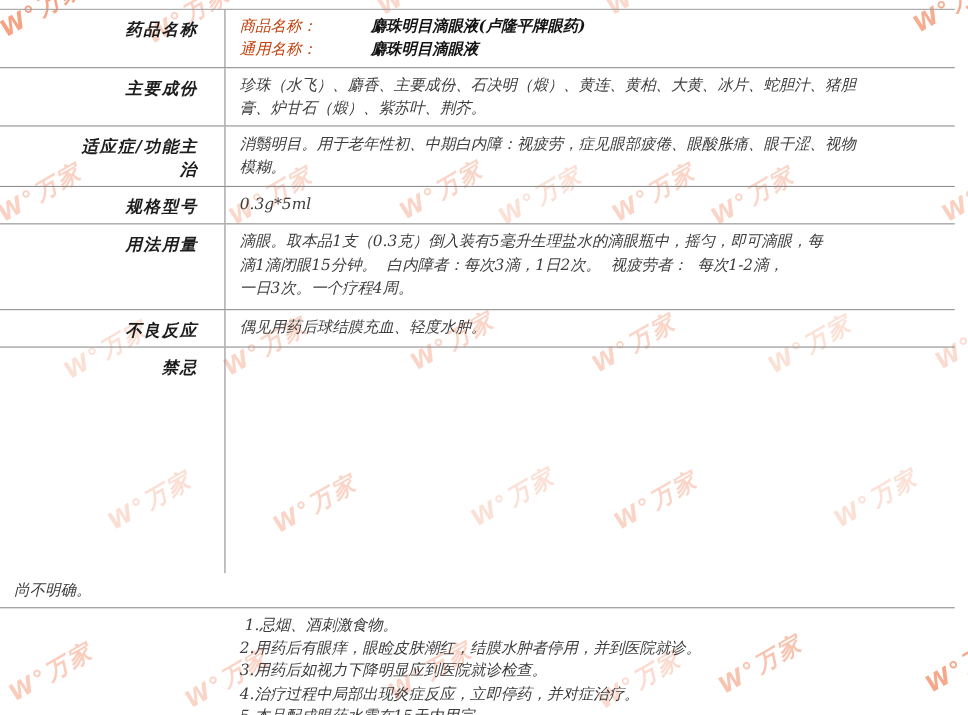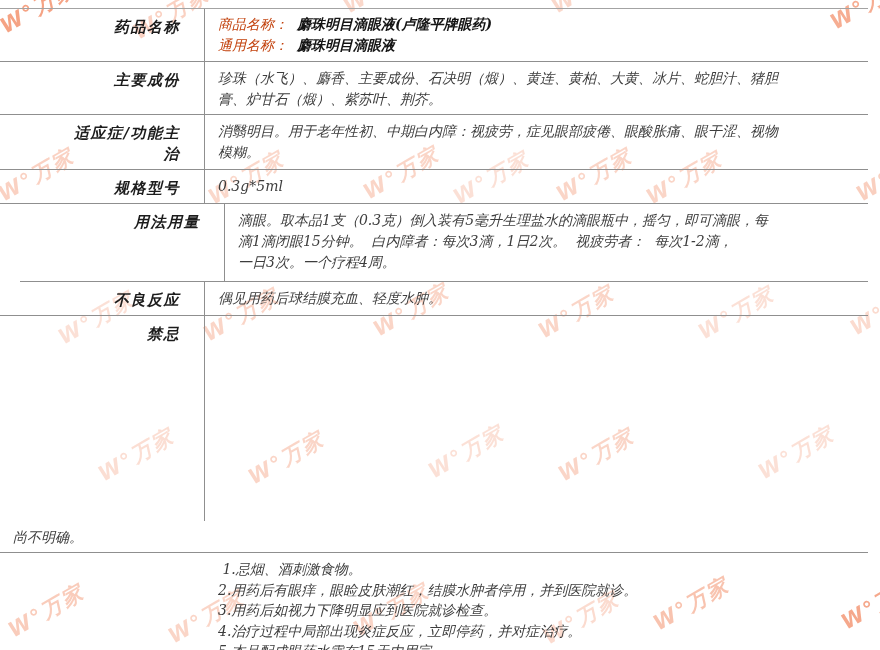--- a/index.html
+++ b/index.html
@@ -41,24 +41,24 @@
   .content{
     flex:1 1 auto;
     padding:6px 18px 4px 13px;
     font-size:14px;color:#3d3d3d;
     line-height:21px;
     white-space:pre-wrap;
   }
   .content.tight{line-height:20.5px;}
   .nameline{line-height:21px;white-space:nowrap;}
   .graykey{color:#c2410c;margin-right:9px;}
-  .nameval{font-weight:bold;color:#141414;}
+  .nameval{font-weight:bold;color:#141414;margin-left:40px;}
   
   .r0{min-height:52px;} .r1{min-height:52px;} .r2{min-height:31px;}
-  .r3{min-height:53px;} .r4{min-height:32px;} .r5{min-height:77px;margin-left:20px;}
+  .r3{min-height:53px;} .r4{min-height:32px;} .r5{min-height:77px;}
   .r6{min-height:31px;} .r7{min-height:30px;flex-direction:column;} .r8{min-height:187px;align-items:flex-end;}
   .r9{min-height:40px;}
 </style>
 </head>
 <body>
 
 <div id="wm-layer">
     <span class="wm" style="left: 2px; top: 14px; opacity: 0.62; color: rgb(239, 107, 58);">W°万家</span>
     <span class="wm" style="left: 135px; top: 20px; opacity: 0.3; color: rgb(239, 107, 58);">W°万家</span>
     <span class="wm" style="left: 345px; top: -6px; opacity: 0.26; color: rgb(239, 107, 58);">W°万家</span>

